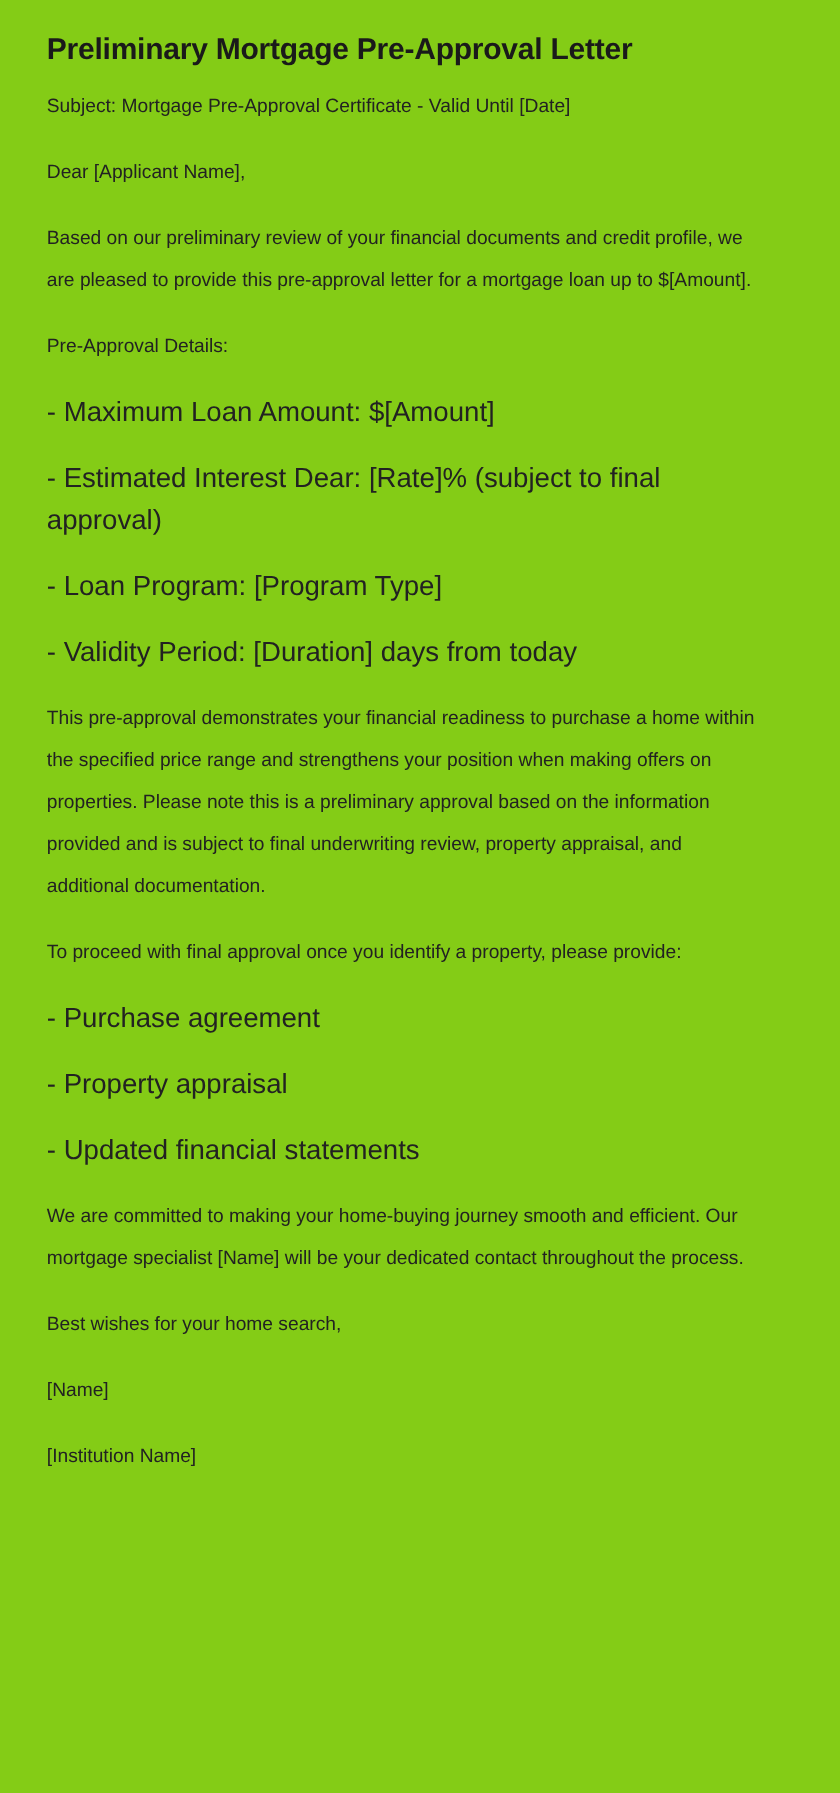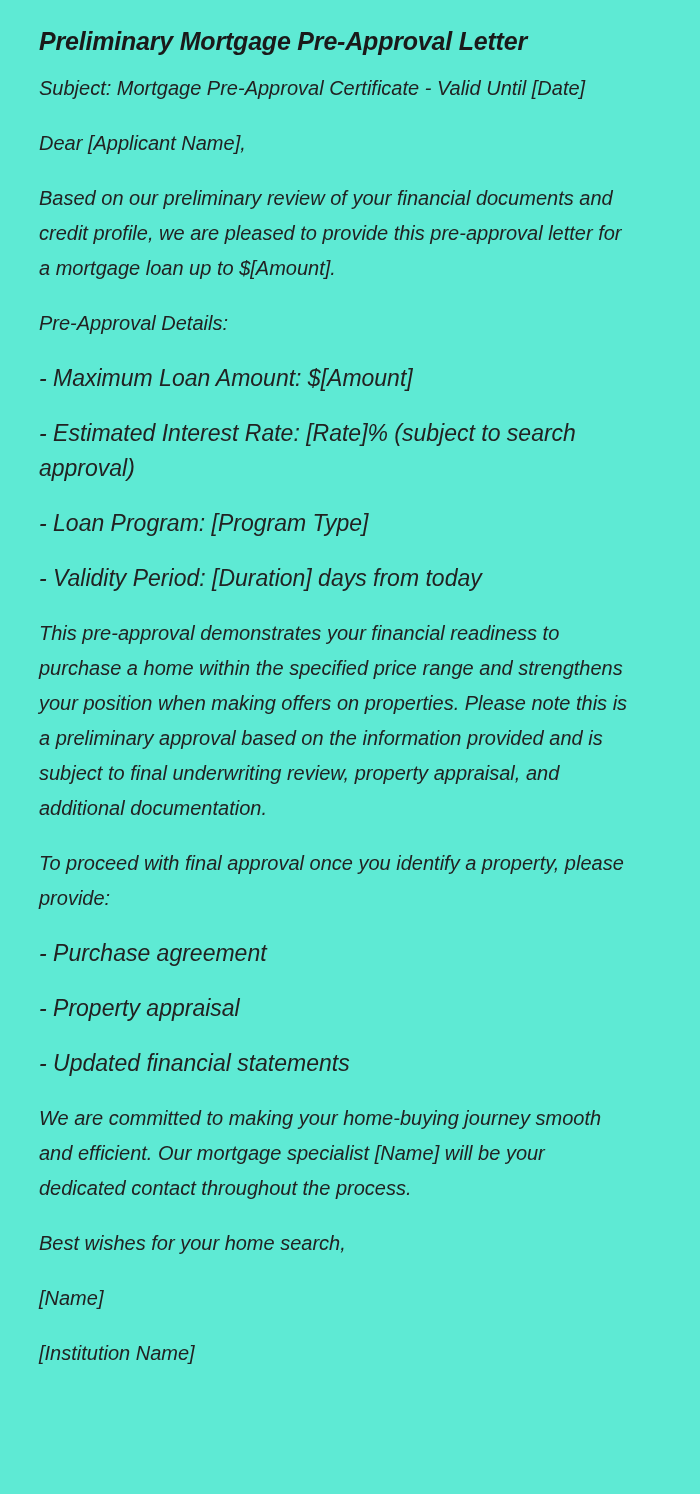--- a/index.html
+++ b/index.html
@@ -11,33 +11,32 @@
     width: 700px;
     min-height: 1494px;
     font-family: "Liberation Sans", sans-serif;
     -webkit-font-smoothing: antialiased;
   }
   .page {
     width: 700px;
     min-height: 1494px;
     box-sizing: border-box;
     padding: 26px 60px 40px 39px;
-    background: #5eead4;
-    font-style: italic;
+    background: #84cc16;
   }
   .doc-title {
     font-size: 25px;
     font-weight: bold;
     line-height: 1.25;
     color: #1a1a1a;
     margin: 0 0 14px 0;
     letter-spacing: -0.2px;
   }
   .para {
-    font-size: 20px;
+    font-size: 16px;
     line-height: 35px;
     color: #222222;
     margin: 0 0 20px 0;
     max-width: 590px;
     font-weight: normal;
   }
   .para:last-child {
     margin-bottom: 16px;
   }
   .list-line {
@@ -57,21 +56,21 @@
 
   <p class="para">Subject: Mortgage Pre-Approval Certificate - Valid Until [Date]</p>
 
   <p class="para">Dear [Applicant Name],</p>
 
   <p class="para">Based on our preliminary review of your financial documents and credit profile, we are pleased to provide this pre-approval letter for a mortgage loan up to $[Amount].</p>
 
   <p class="para">Pre-Approval Details:</p>
 
   <p class="list-line">- Maximum Loan Amount: $[Amount]</p>
-  <p class="list-line">- Estimated Interest Rate: [Rate]% (subject to search approval)</p>
+  <p class="list-line">- Estimated Interest Dear: [Rate]% (subject to final approval)</p>
   <p class="list-line">- Loan Program: [Program Type]</p>
   <p class="list-line">- Validity Period: [Duration] days from today</p>
 
   <p class="para">This pre-approval demonstrates your financial readiness to purchase a home within the specified price range and strengthens your position when making offers on properties. Please note this is a preliminary approval based on the information provided and is subject to final underwriting review, property appraisal, and additional documentation.</p>
 
   <p class="para">To proceed with final approval once you identify a property, please provide:</p>
 
   <p class="list-line">- Purchase agreement</p>
   <p class="list-line">- Property appraisal</p>
   <p class="list-line">- Updated financial statements</p>

